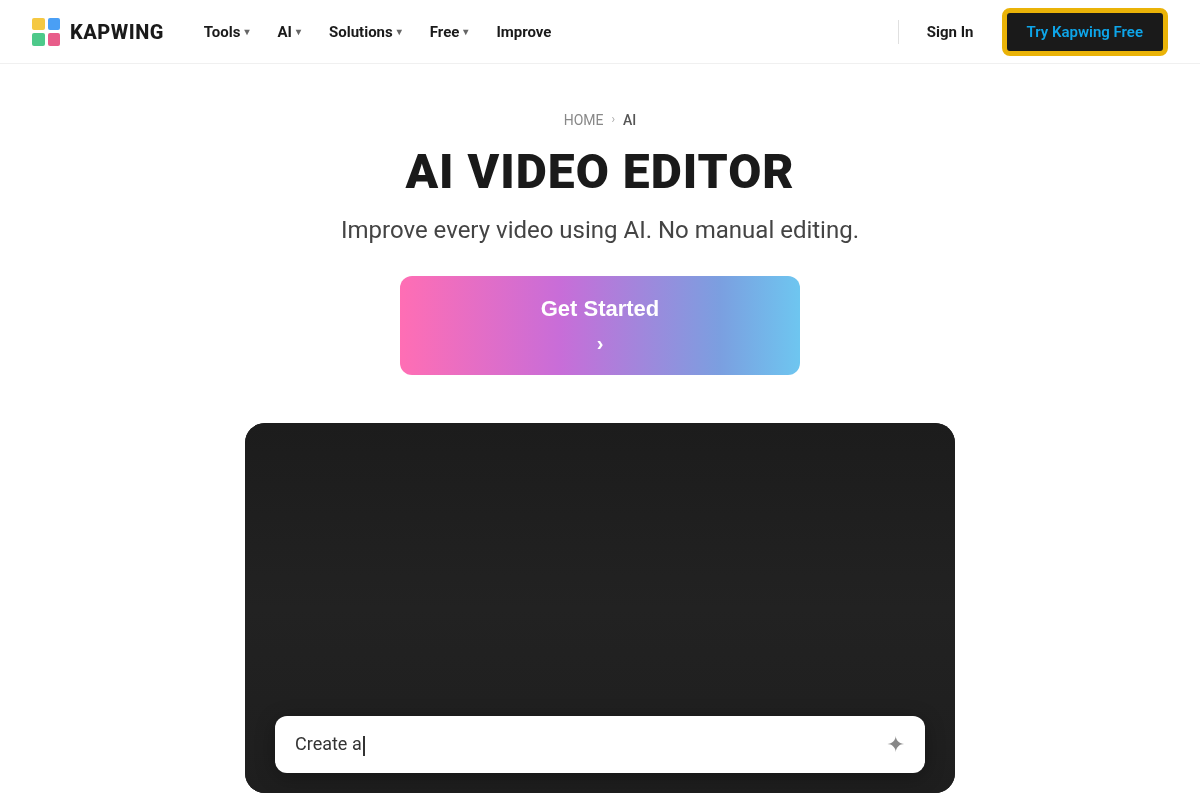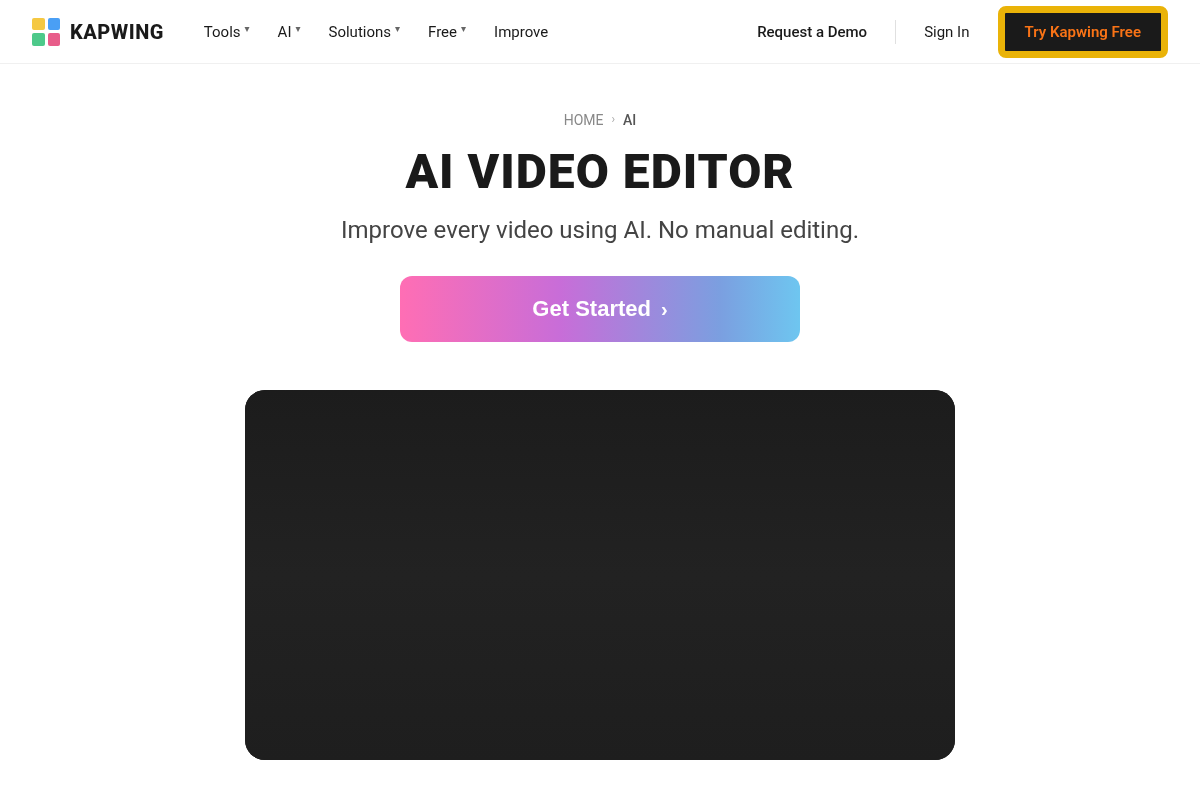--- a/index.html
+++ b/index.html
@@ -45,28 +45,28 @@
 
     .nav-links {
       display: flex;
       align-items: center;
       gap: 4px;
       flex: 1;
     }
 
     .nav-item {
       display: flex;
-      align-items: flex-start;
+      align-items: center;
       gap: 4px;
       padding: 8px 12px;
       font-size: 15px;
       color: #1a1a1a;
       cursor: pointer;
       border-radius: 6px;
-      font-weight: 400;
+      font-weight: 700;
       white-space: nowrap;
     }
 
     .chevron {
       font-size: 10px;
       color: #666;
     }
 
     .nav-right {
       display: flex;
@@ -86,35 +86,35 @@
       cursor: pointer;
       font-weight: 500;
       padding: 8px 12px;
       border-radius: 6px;
     }
 
     .btn-sign-in {
       font-size: 15px;
       color: #1a1a1a;
       cursor: pointer;
-      font-weight: 400;
+      font-weight: 700;
       padding: 8px 12px;
       border-radius: 6px;
     }
 
     .btn-try-free {
       background: #1a1a1a;
-      color: #f97316;
+      color: #0ea5e9;
       font-size: 15px;
       font-weight: 600;
       padding: 10px 20px;
       border-radius: 8px;
       cursor: pointer;
       white-space: nowrap;
-      border: 7px solid #eab308;
+      border: 5px solid #eab308;
     }
 
     
     main {
       display: flex;
       flex-direction: column;
       align-items: center;
       padding-top: 48px;
     }
 
@@ -172,20 +172,21 @@
       background: linear-gradient(90deg, #ff6eb4 0%, #c86dd8 40%, #7b9fe0 80%, #6ec6f0 100%);
       color: #fff;
       font-size: 22px;
       font-weight: 600;
       border-radius: 12px;
       cursor: pointer;
       border: none;
       width: 400px;
       justify-content: center;
       margin-bottom: 48px;
+      flex-direction: column;
     }
 
     .chevron-right {
       font-size: 20px;
       font-weight: 700;
     }
 
     
     .video-container {
       width: 710px;
@@ -289,21 +290,20 @@
     <div class="nav-item">
       <span>Free</span>
       <span class="chevron">▾</span>
     </div>
     <div class="nav-item">
       <span>Improve</span>
     </div>
   </div>
 
   <div class="nav-right">
-    <span class="btn-request-demo">Request a Demo</span>
     <div class="nav-divider"></div>
     <span class="btn-sign-in">Sign In</span>
     <div class="btn-try-free">Try Kapwing Free</div>
   </div>
 </nav>
 
 <main>
 
   <div class="breadcrumb">
     <span class="breadcrumb-home">HOME</span>
@@ -316,15 +316,21 @@
   <p class="subtitle">Improve every video using AI. No manual editing.</p>
 
   <button class="btn-get-started">
     <span>Get Started</span>
     <span class="chevron-right">›</span>
   </button>
 
   <div class="video-container">
     <div class="video-dark-bg"></div>
 
+    <div class="video-input-area">
+      <span class="video-input-text">
+        <span>Create a</span><span class="cursor"></span>
+      </span>
+      <span class="sparkle-icon">✦</span>
+    </div>
   </div>
 
 </main>
 
 </body></html>

